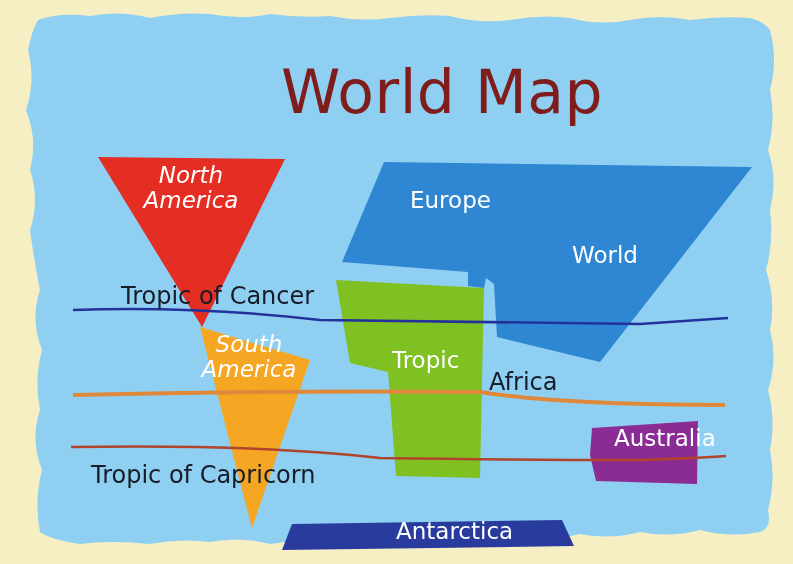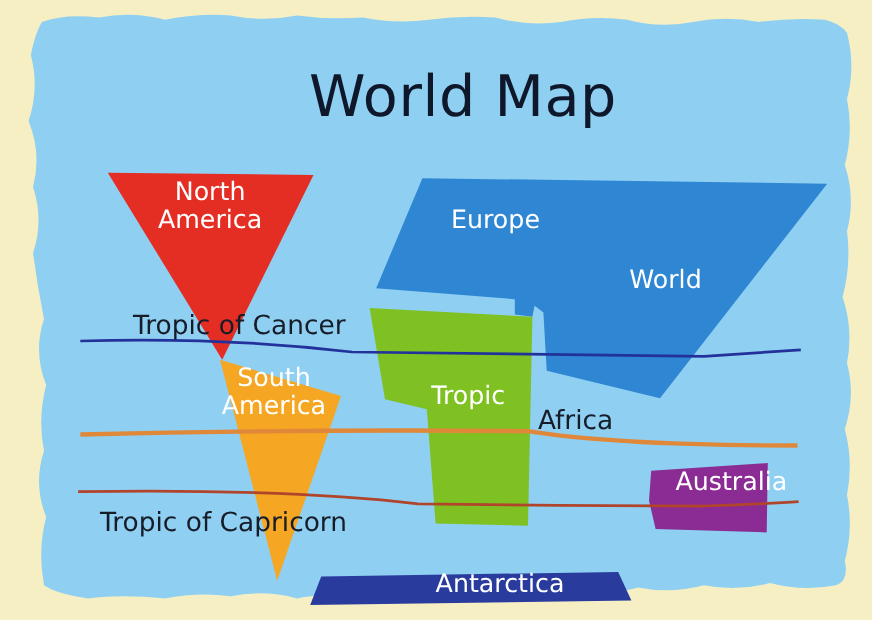--- a/index.html
+++ b/index.html
@@ -4,21 +4,21 @@
   <style>
     html, body { margin: 0; padding: 0; }
     body {
       width: 793px; height: 564px; overflow: hidden;
       background: #f7efc4;
       font-family: "DejaVu Sans", sans-serif;
       position: relative;
     }
     #map-svg { position: absolute; left: 0; top: 0; }
     .lbl { position: absolute; white-space: nowrap; line-height: 1; }
-    .title { font-size: 52px; color: #0f172a; letter-spacing: 0.5px; }
+    .title { font-size: 60px; color: #7f1d1d; letter-spacing: 0.5px; }
     .cont { color: #ffffff; font-size: 23px; text-align: center; line-height: 1.1; }
     .line-lbl { color: #161c28; font-size: 24px; }
   </style>
 </head>
 <body>
 
 <svg id="map-svg" width="793" height="564" viewBox="0 0 793 564">
 
   <path fill="#8fd0f2" d="M38,20 Q60,12 90,16 Q120,10 150,18 Q180,12 210,14 Q240,20 270,14 Q300,18 330,16 Q360,22 390,18 Q420,14 450,16 Q480,24 510,20 Q540,14 570,18 Q600,26 630,20 Q660,14 690,20 Q720,16 750,18 Q765,22 770,30
        Q778,60 770,90 Q776,120 768,150 Q778,180 770,210 Q774,240 766,270 Q776,300 770,330 Q778,360 768,390 Q776,420 770,450 Q776,480 768,510 Q772,528 760,532
@@ -39,26 +39,26 @@
 
   <path stroke="#23329a" stroke-width="2.5" fill="none" d="M73,310 Q200,306 320,320 Q480,322 640,324 Q700,320 728,318"></path>
 
   <path stroke="#e0883a" stroke-width="4" fill="none" d="M73,395 Q280,390 480,392 Q560,405 725,405"></path>
 
   <path stroke="#b0452c" stroke-width="2.5" fill="none" d="M71,447 Q260,444 380,458 Q520,460 640,460 Q700,458 726,456"></path>
 </svg>
 
 <div class="lbl title" style="left:281px; top:62px;">World Map</div>
 
-<div class="lbl cont" style="left:136px; top:163px; width:110px;">
+<div class="lbl cont" style="left:136px; top:163px; width:110px;font-style:italic;">
   <div>North</div>
   <div>America</div>
 </div>
 
-<div class="lbl cont" style="left:193px; top:332px; width:112px;">
+<div class="lbl cont" style="left:193px; top:332px; width:112px;font-style:italic;">
   <div>South</div>
   <div>America</div>
 </div>
 
 <div class="lbl cont" style="left:410px; top:188px;">Europe</div>
 <div class="lbl cont" style="left:572px; top:243px;">World</div>
 <div class="lbl cont" style="left:392px; top:348px;">Tropic</div>
 <div class="lbl cont" style="left:614px; top:426px;">Australia</div>
 <div class="lbl cont" style="left:368px; top:519px;margin-left:28px;">Antarctica</div>
 

